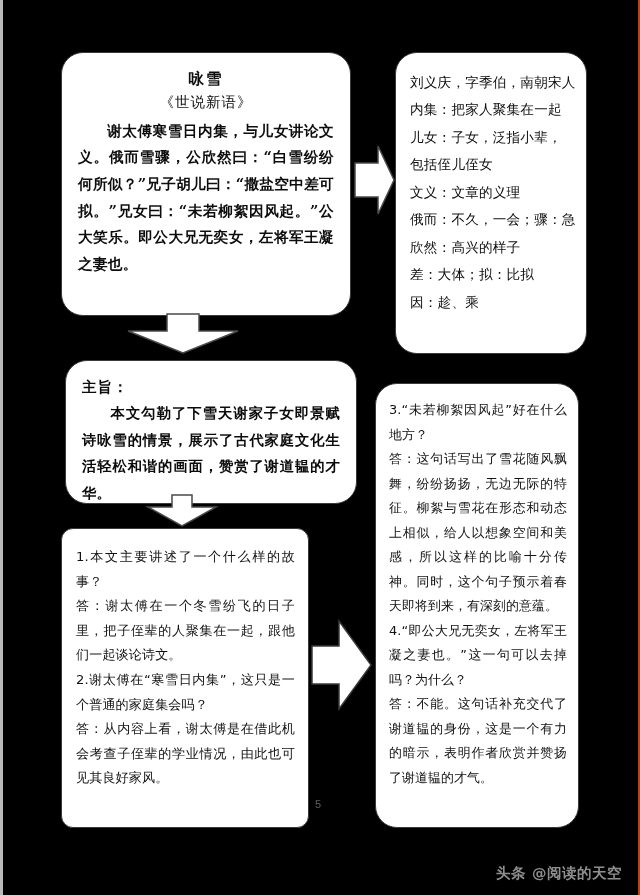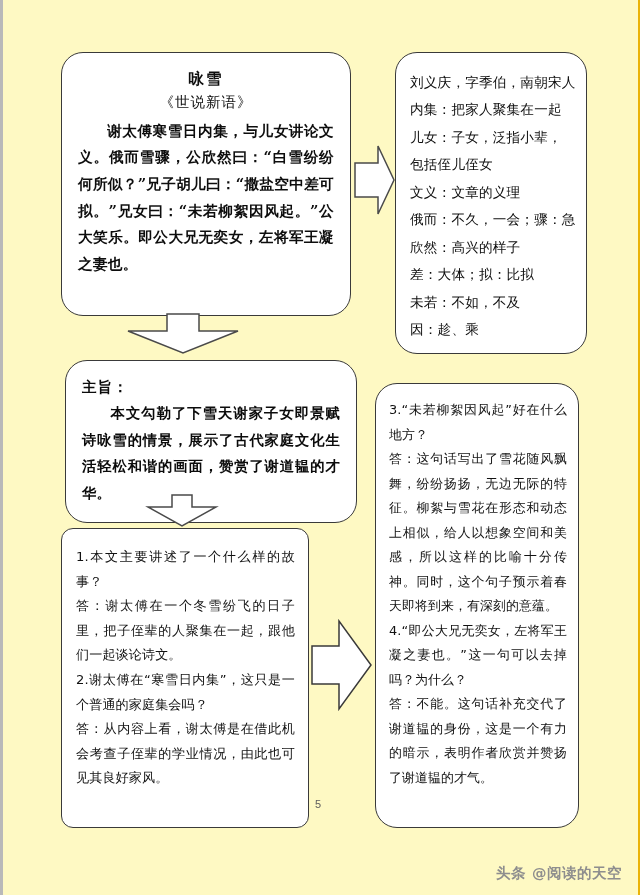--- a/index.html
+++ b/index.html
@@ -12,24 +12,24 @@
     height: 895px;
     position: relative;
     font-family: "DejaVu Sans", sans-serif;
     overflow: hidden;
   }
 
   #page {
     position: absolute;
     left: 0; top: 0;
     width: 640px; height: 895px;
-    background: #fef9c3;
+    background: #000000;
     box-sizing: border-box;
     border-left: 3px solid #b9b9b9;
-    border-right: 2px solid #eab308;
+    border-right: 2px solid #c2410c;
   }
 
   .box {
     position: absolute;
     box-sizing: border-box;
     border: 1.3px solid #3a3a3a;
     border-radius: 22px;
     background: #ffffff;
   }
 
@@ -80,21 +80,21 @@
     line-height: 2.02;
     color: #0d0d0d;
     white-space: nowrap;
     letter-spacing: 0.2px;
   }
   #box-vocab .vline.wrap { white-space: normal; }
 
   
   #box-theme {
     left: 62px; top: 360px;
-    width: 292px; height: 163px;
+    width: 292px; height: 144px;
     padding: 14px 16px 10px 16px;
   }
   #box-theme .label {
     font-family: "DejaVu Serif", serif;
     font-weight: bold;
     font-size: 14.5px;
     line-height: 1.7;
     color: #0b0b0b;
     letter-spacing: 1px;
   }
@@ -189,21 +189,20 @@
   </div>
 
   <div class="box" id="box-vocab">
     <div class="vline">刘义庆，字季伯，南朝宋人</div>
     <div class="vline">内集：把家人聚集在一起</div>
     <div class="vline wrap">儿女：子女，泛指小辈，包括侄儿侄女</div>
     <div class="vline">文义：文章的义理</div>
     <div class="vline">俄而：不久，一会；骤：急</div>
     <div class="vline">欣然：高兴的样子</div>
     <div class="vline">差：大体；拟：比拟</div>
-    <div class="vline">未若：不如，不及</div>
     <div class="vline">因：趁、乘</div>
   </div>
 
   <div class="arrow" id="arrow-poem-to-theme">
     <svg width="116" height="42" viewBox="0 0 116 42">
       <polygon points="42,1 74,1 74,18 113,18 58,40 3,18 42,18" fill="#ffffff" stroke="#4a4a4a" stroke-width="1.5" stroke-linejoin="miter"></polygon>
     </svg>
   </div>
 
   <div class="box" id="box-theme">

